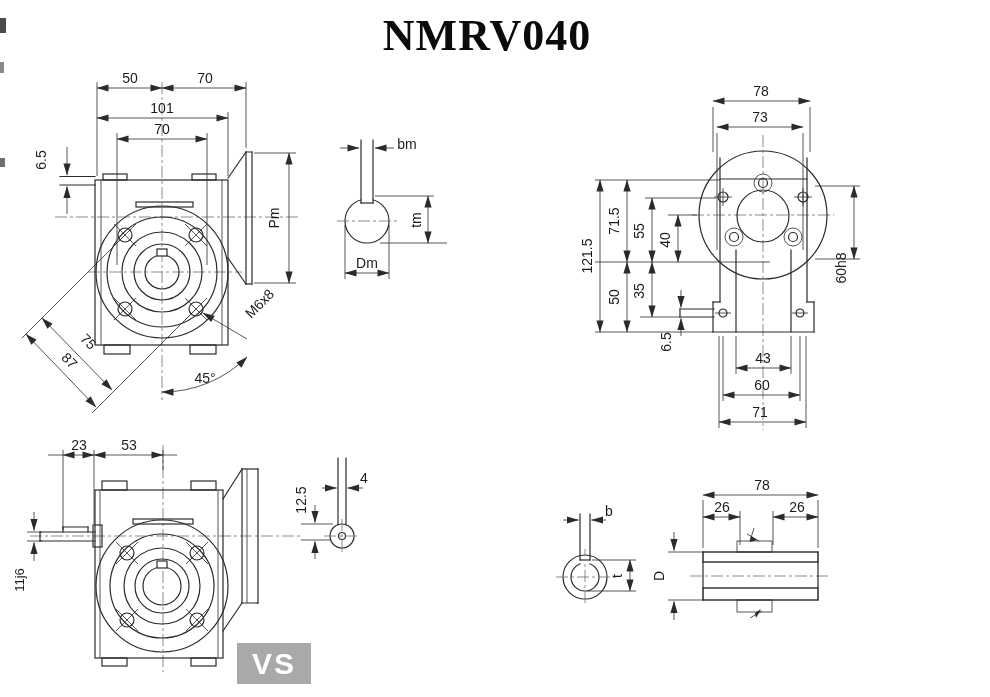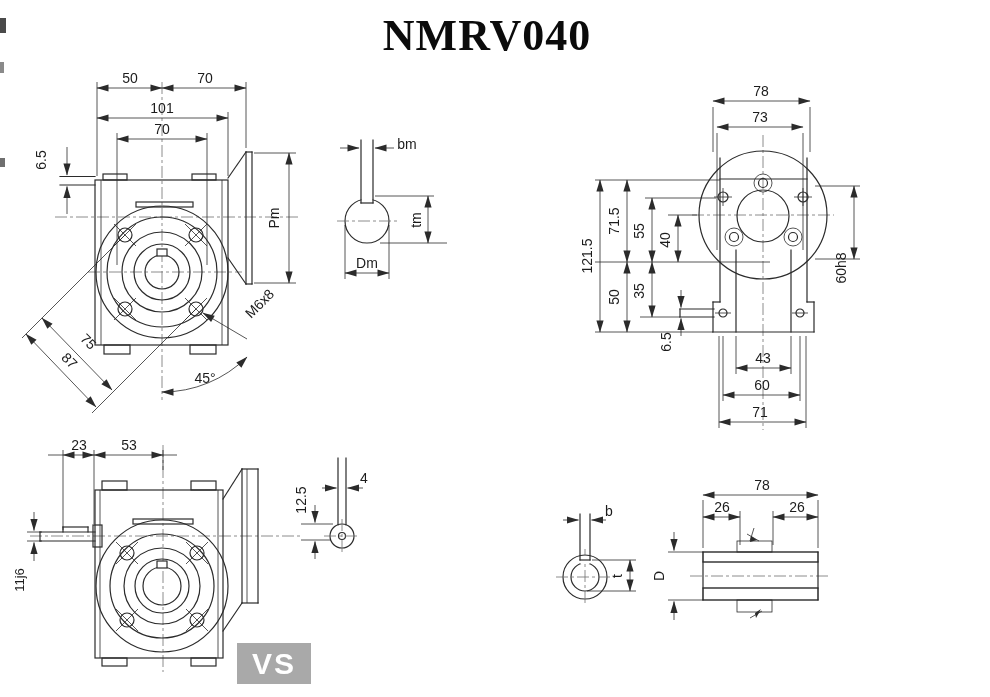--- a/index.html
+++ b/index.html
@@ -1,17 +1,17 @@
 <!DOCTYPE html>
 <html><head>
 <meta charset="utf-8">
 <style>
   html,body{margin:0;padding:0;background:#ffffff;}
   .stage{position:relative;width:990px;height:697px;background:#ffffff;overflow:hidden;
-         font-family:"Liberation Sans",sans-serif;}
+         font-family:"Liberation Sans",sans-serif;border-radius:9px;}
   svg{position:absolute;left:0;top:0;}
   .ln{stroke:#2b2b2b;stroke-width:1.2;fill:none;stroke-linecap:square;}
   .thin{stroke:#2b2b2b;stroke-width:0.8;fill:none;}
   .cl{stroke:#6e6e6e;stroke-width:0.8;fill:none;stroke-dasharray:12 3 3 3;}
   .dimtx{font-family:"Liberation Sans",sans-serif;font-size:14px;fill:#1c1c1c;}
   .small{font-size:13px;}
   .ttl{font-family:"Liberation Serif",serif;font-size:44px;font-weight:bold;fill:#0b0b0b;letter-spacing:1px;}
   .badge{font-family:"Liberation Sans",sans-serif;font-size:30px;font-weight:bold;letter-spacing:2px;}
   .wh{fill:#ffffff;stroke:none;}
 </style>

